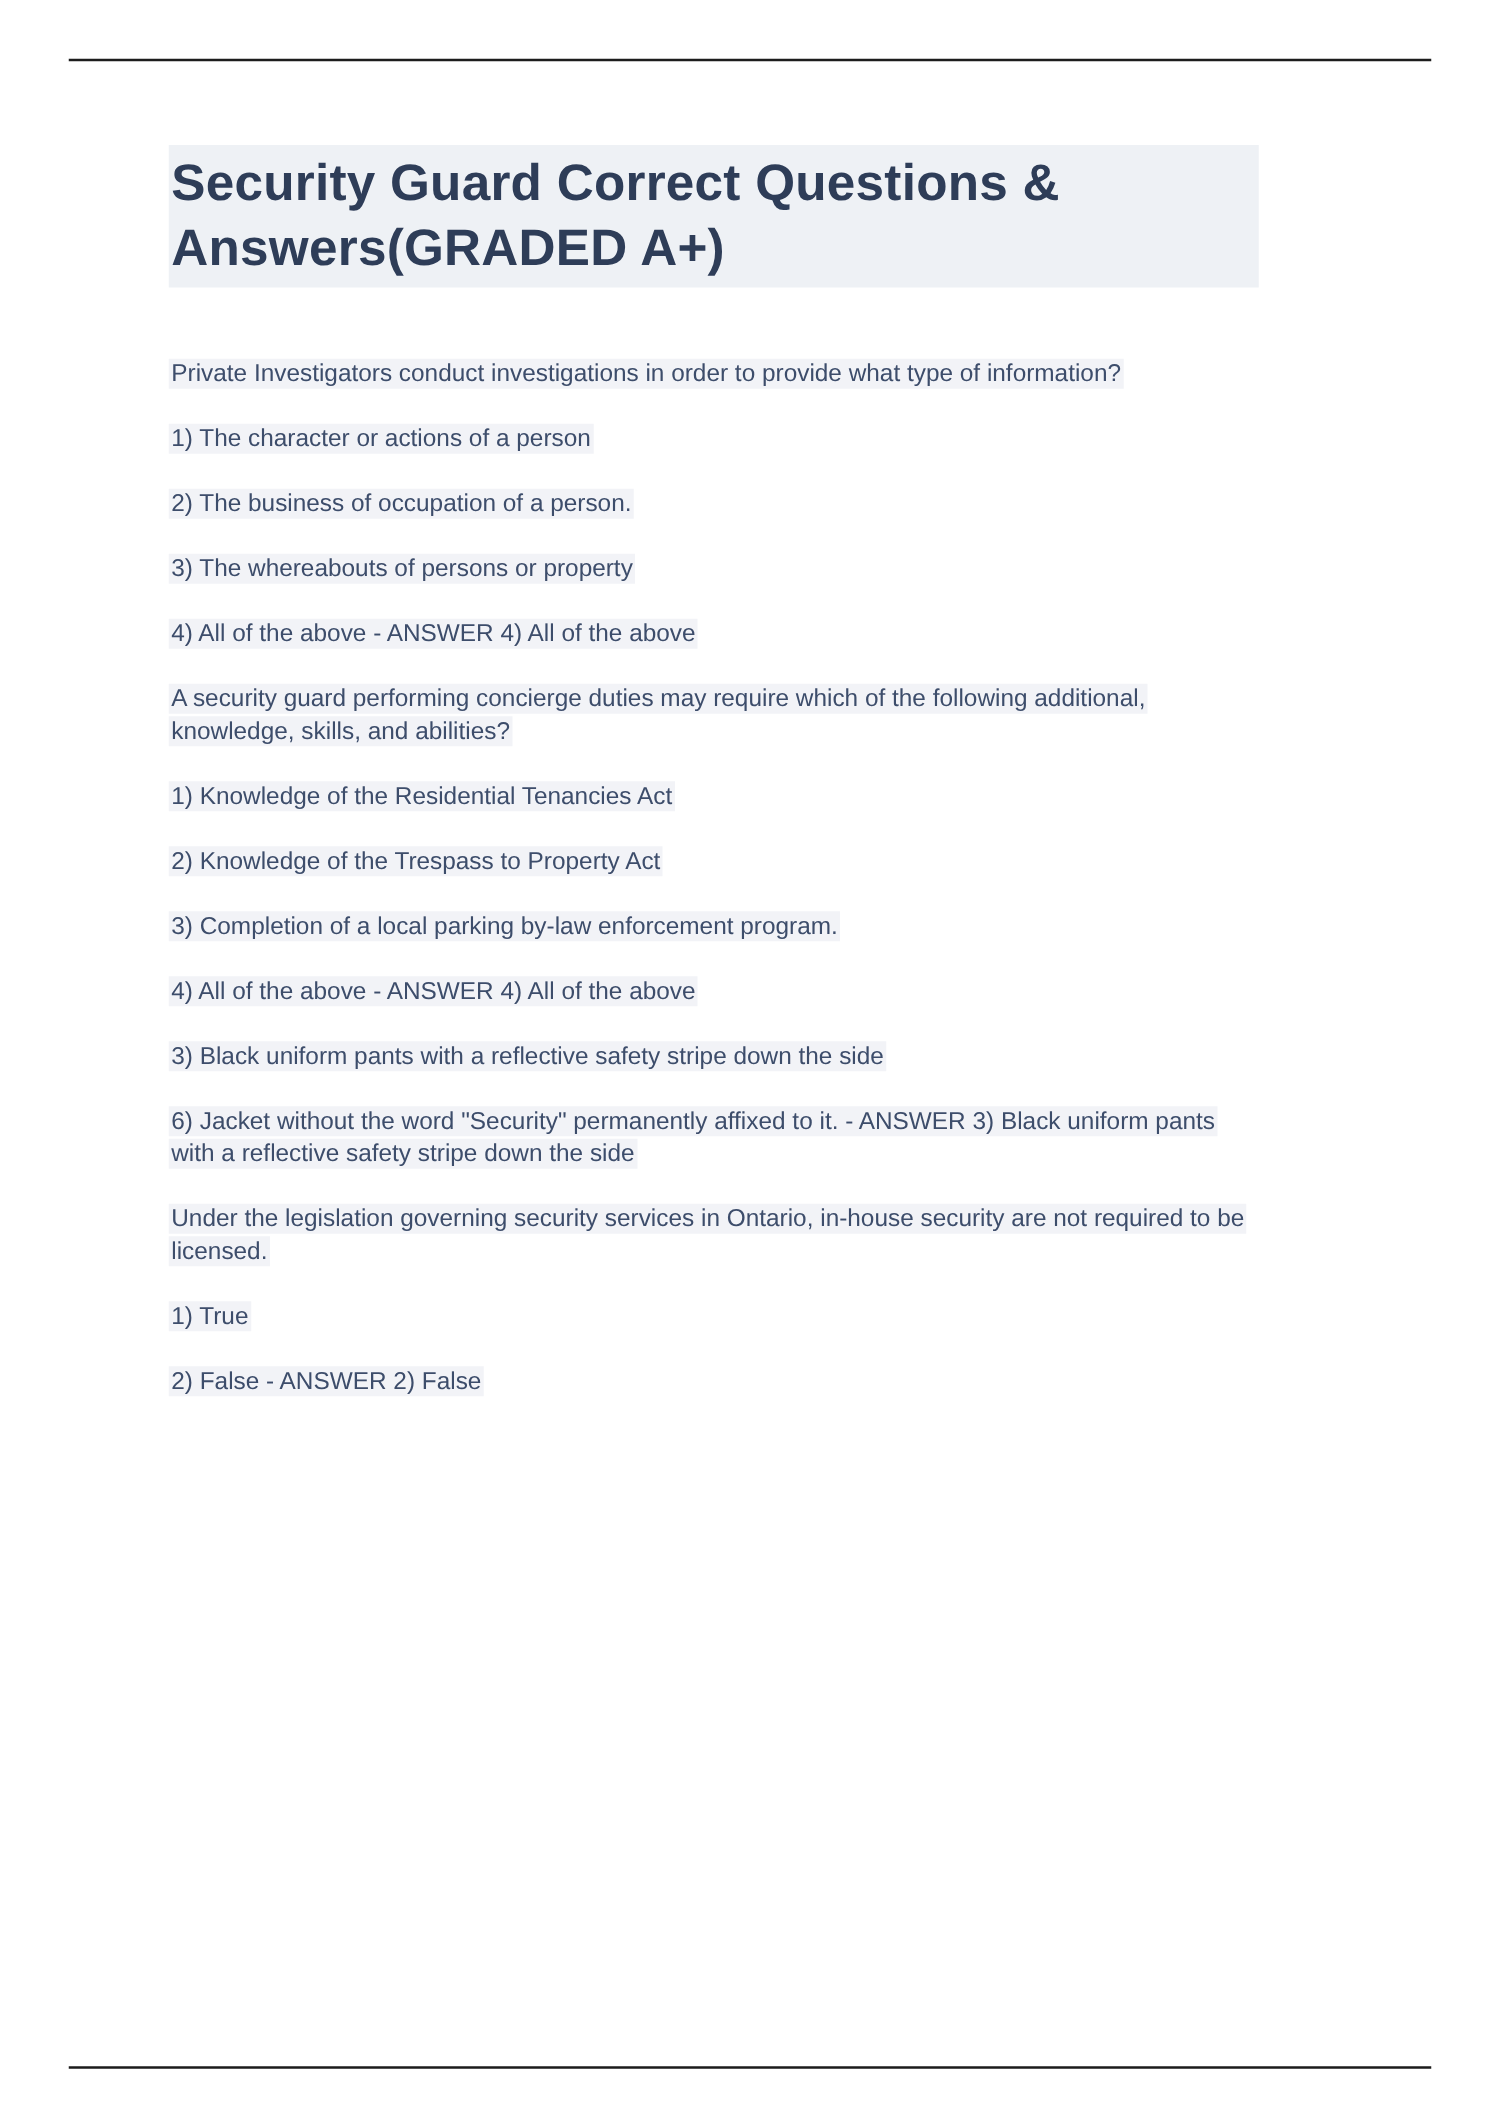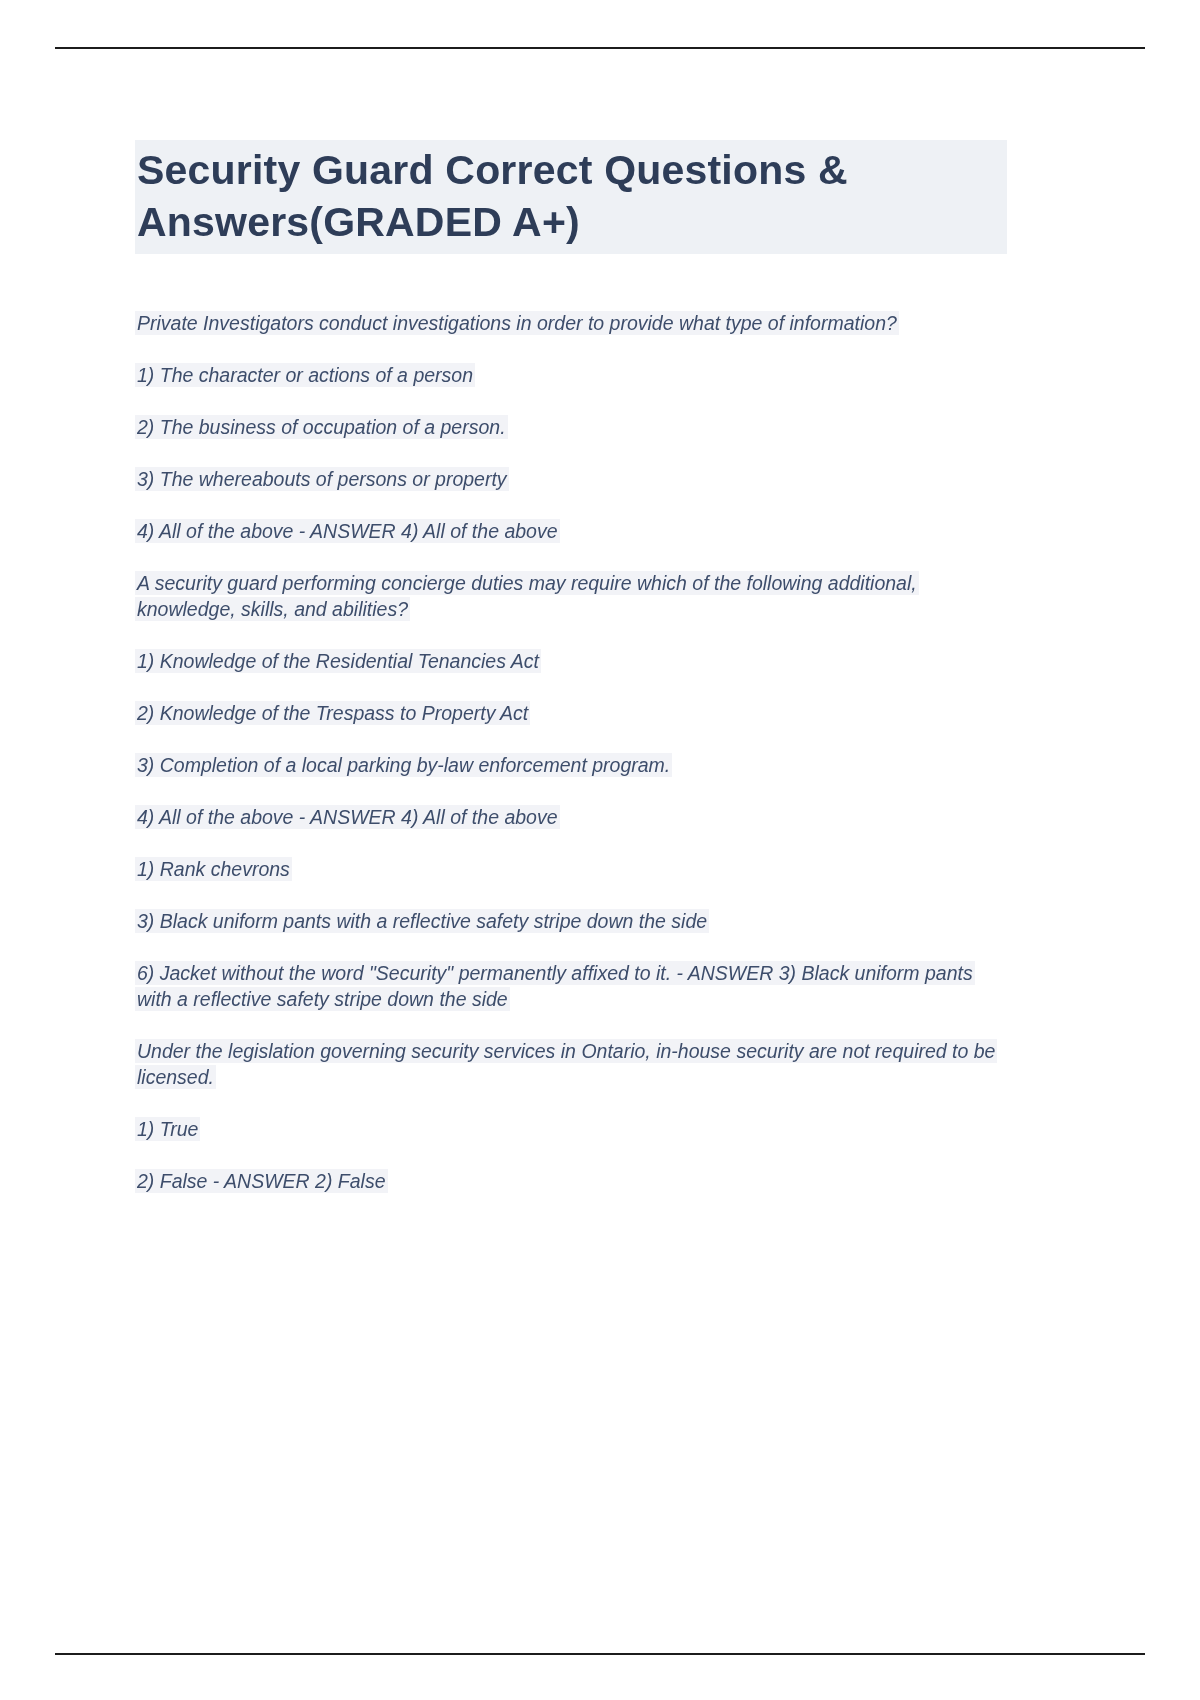--- a/index.html
+++ b/index.html
@@ -20,21 +20,21 @@
     left: 55px;
     width: 1090px;
     height: 2px;
     background: #1c1c1c;
   }
   .rule.top { top: 47px; }
   .rule.bottom { top: 1653px; }
   .content {
     position: absolute;
     left: 135px;
-    top: 140px;
+    top: 116px;
     width: 872px;
   }
   h1.title {
     margin: 0 0 56px 0;
     padding: 4px 0 6px 2px;
     font-size: 41px;
     font-weight: bold;
     line-height: 52px;
     color: #2e3d58;
     background: #eef1f5;
@@ -44,42 +44,40 @@
     margin: 0 0 26px 0;
     font-size: 19.5px;
     line-height: 26px;
     color: #3d4d6b;
   }
   #paragraphs .hl {
     background: #f2f3f7;
     box-decoration-break: clone;
     -webkit-box-decoration-break: clone;
     padding: 1px 2px;
-    font-style: italic;
   }
 </style>
 </head>
 <body>
 
 <div class="page">
   <div class="rule top"></div>
   <div class="content">
     <h1 class="title">Security Guard Correct Questions &amp; Answers(GRADED A+)</h1>
     <div id="paragraphs">
         <p><span class="hl">Private Investigators conduct investigations in order to provide what type of information?</span></p>
         <p><span class="hl">1) The character or actions of a person</span></p>
         <p><span class="hl">2) The business of occupation of a person.</span></p>
         <p><span class="hl">3) The whereabouts of persons or property</span></p>
         <p><span class="hl">4) All of the above - ANSWER 4) All of the above</span></p>
         <p><span class="hl">A security guard performing concierge duties may require which of the following additional, knowledge, skills, and abilities?</span></p>
         <p><span class="hl">1) Knowledge of the Residential Tenancies Act</span></p>
         <p><span class="hl">2) Knowledge of the Trespass to Property Act</span></p>
         <p><span class="hl">3) Completion of a local parking by-law enforcement program.</span></p>
         <p><span class="hl">4) All of the above - ANSWER 4) All of the above</span></p>
-        <p><span class="hl">1) Rank chevrons</span></p>
         <p><span class="hl">3) Black uniform pants with a reflective safety stripe down the side</span></p>
         <p><span class="hl">6) Jacket without the word "Security" permanently affixed to it. - ANSWER 3) Black uniform pants with a reflective safety stripe down the side</span></p>
         <p><span class="hl">Under the legislation governing security services in Ontario, in-house security are not required to be licensed.</span></p>
         <p><span class="hl">1) True</span></p>
         <p><span class="hl">2) False - ANSWER 2) False</span></p>
       </div>
   </div>
   <div class="rule bottom"></div>
 </div>
 

